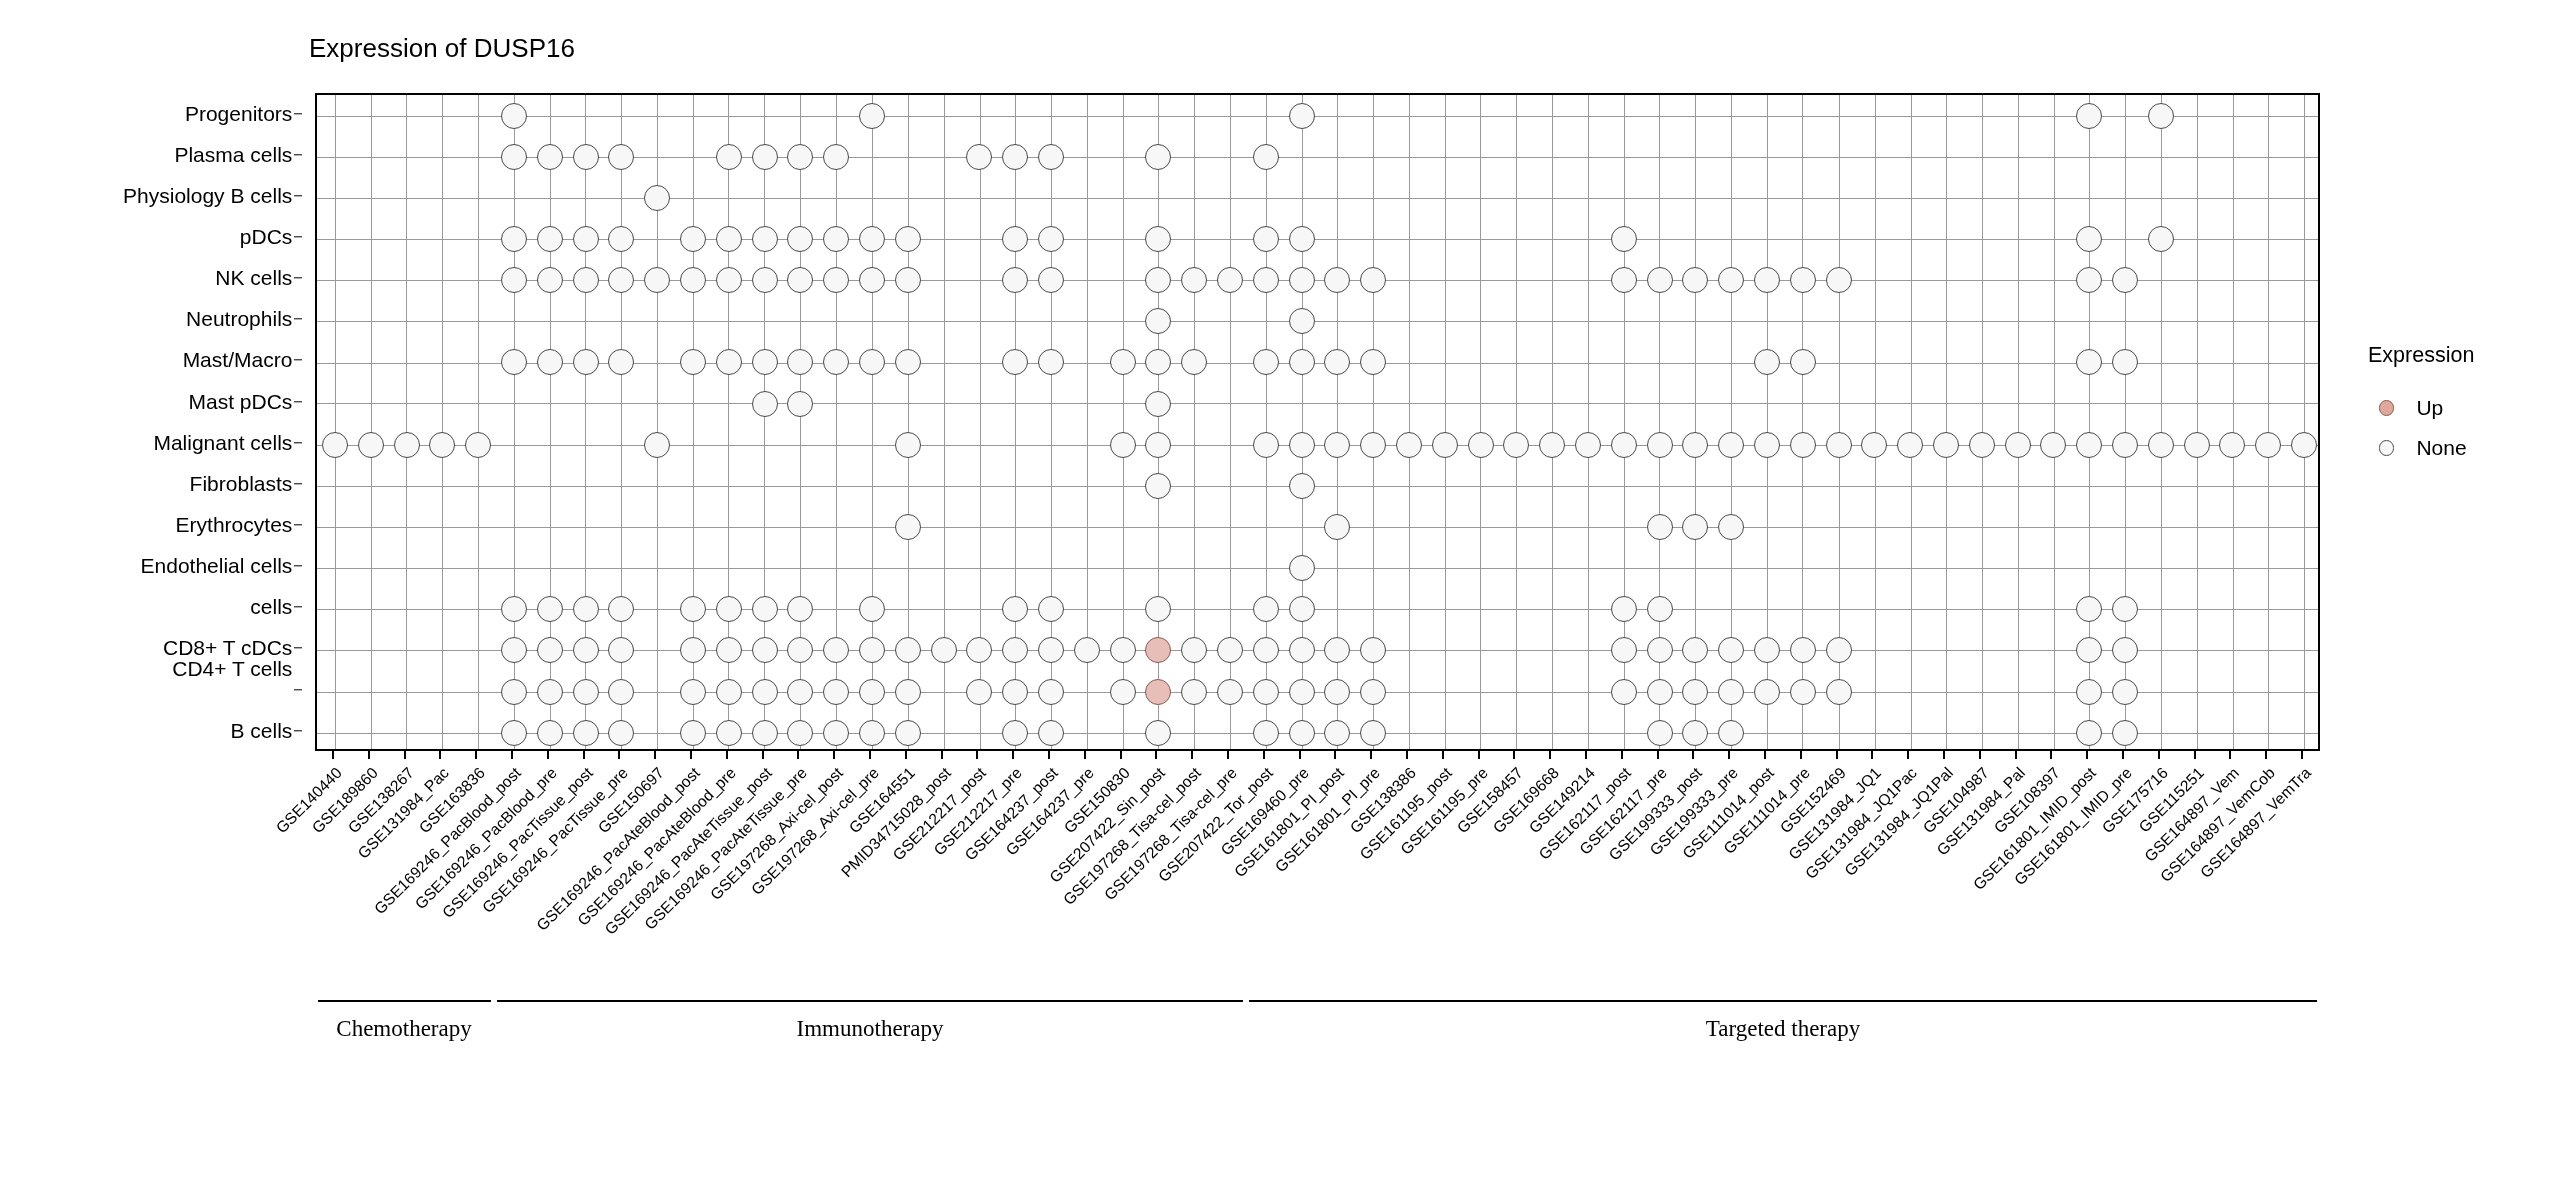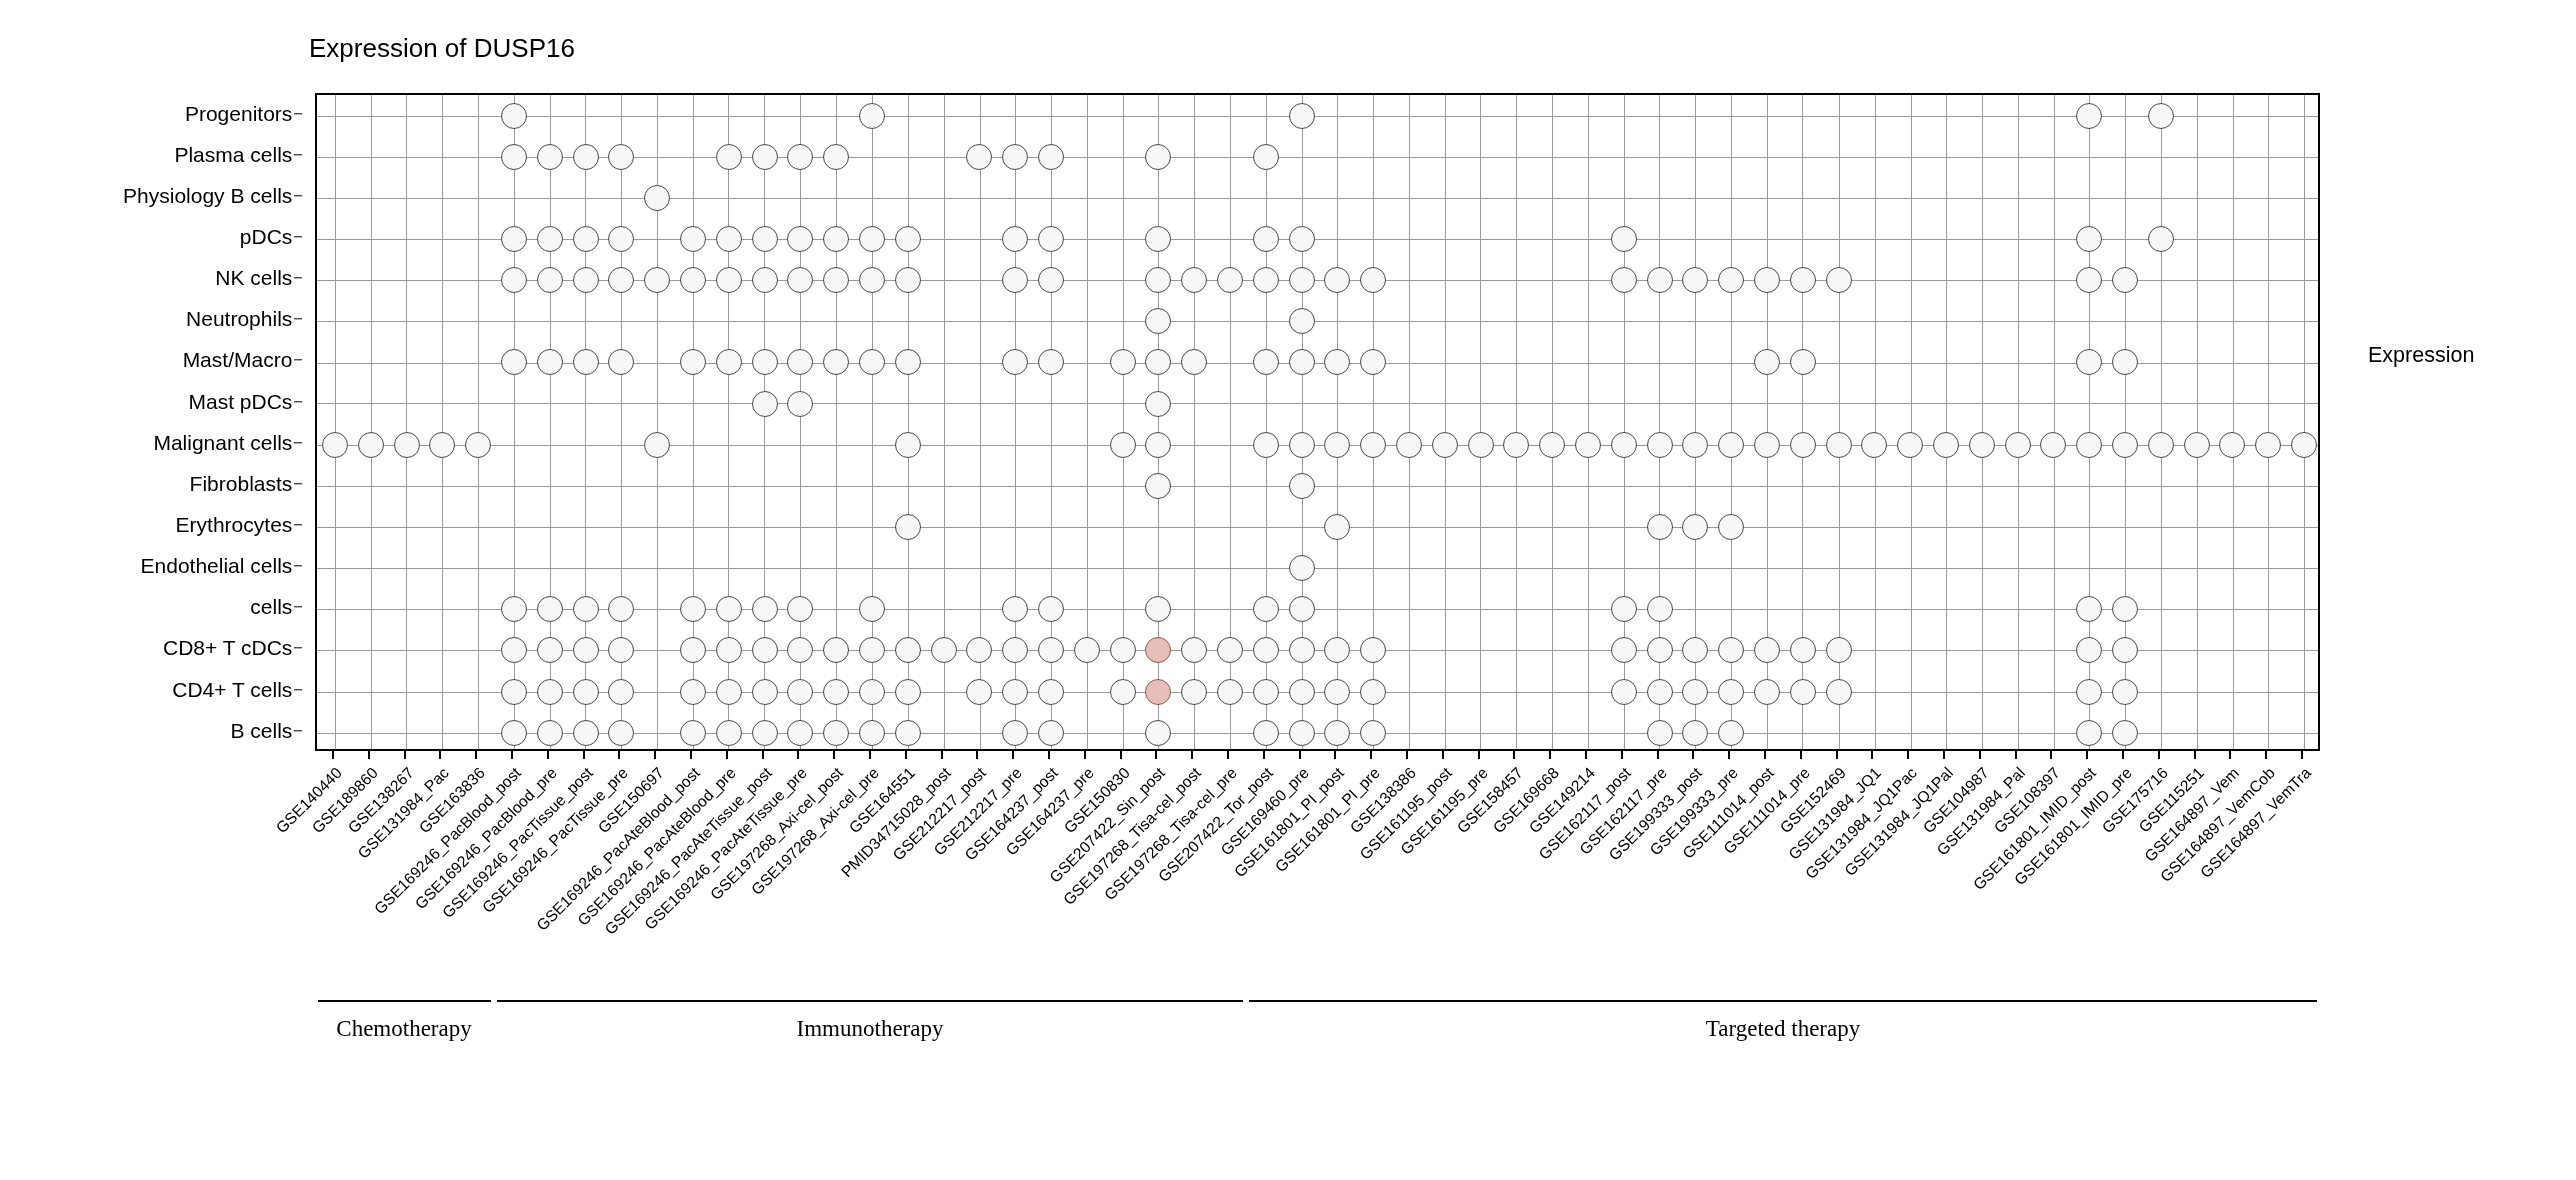--- a/index.html
+++ b/index.html
@@ -213,21 +213,21 @@
       <div class="y-label" style="top: 391px;">Fibroblasts</div>
       <div class="y-tick" style="top: 391px;"></div>
       <div class="y-label" style="top: 432px;">Erythrocytes</div>
       <div class="y-tick" style="top: 432px;"></div>
       <div class="y-label" style="top: 473px;">Endothelial cells</div>
       <div class="y-tick" style="top: 473px;"></div>
       <div class="y-label" style="top: 514px;">cells</div>
       <div class="y-tick" style="top: 514px;"></div>
       <div class="y-label" style="top: 555px;">CD8+ T cDCs</div>
       <div class="y-tick" style="top: 555px;"></div>
-      <div class="y-label" style="top: 597px;">CD4+ T cells</div>
+      <div class="y-label" style="top: 576px;">CD4+ T cells</div>
       <div class="y-tick" style="top: 597px;"></div>
       <div class="y-label" style="top: 638px;">B cells</div>
       <div class="y-tick" style="top: 638px;"></div>
     </div>
 
   <div id="plot-panel">
     <div id="grid-layer">
         <div class="gridline-v" style="left: 18px;"></div>
         <div class="gridline-v" style="left: 54px;"></div>
         <div class="gridline-v" style="left: 89px;"></div>
@@ -785,16 +785,30 @@
       <div class="group-bar" style="left: 318px; width: 173px; top: 1000px;"></div>
       <div class="group-label" style="left: 404px; top: 1016px;">Chemotherapy</div>
       <div class="group-bar" style="left: 497px; width: 746px; top: 1000px;"></div>
       <div class="group-label" style="left: 870px; top: 1016px;">Immunotherapy</div>
       <div class="group-bar" style="left: 1249px; width: 1068px; top: 1000px;"></div>
       <div class="group-label" style="left: 1783px; top: 1016px;">Targeted therapy</div>
     </div>
 
   <div id="legend">
     <div id="legend-title">Expression</div>
+    <div id="legend-entries">
+        <div class="legend-row">
+          <div class="legend-key">
+            <div class="legend-dot up"></div>
+          </div>
+          <div class="legend-label">Up</div>
+        </div>
+        <div class="legend-row">
+          <div class="legend-key">
+            <div class="legend-dot none"></div>
+          </div>
+          <div class="legend-label">None</div>
+        </div>
+      </div>
   </div>
 
 </div>
 
 
 </body></html>

